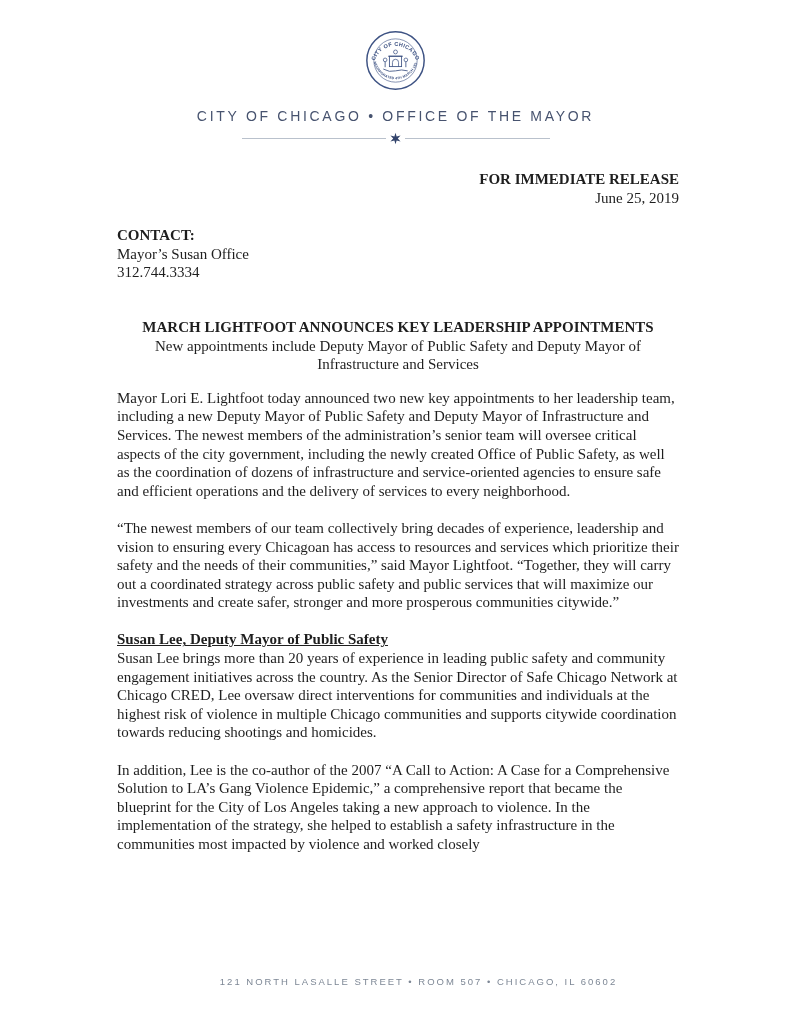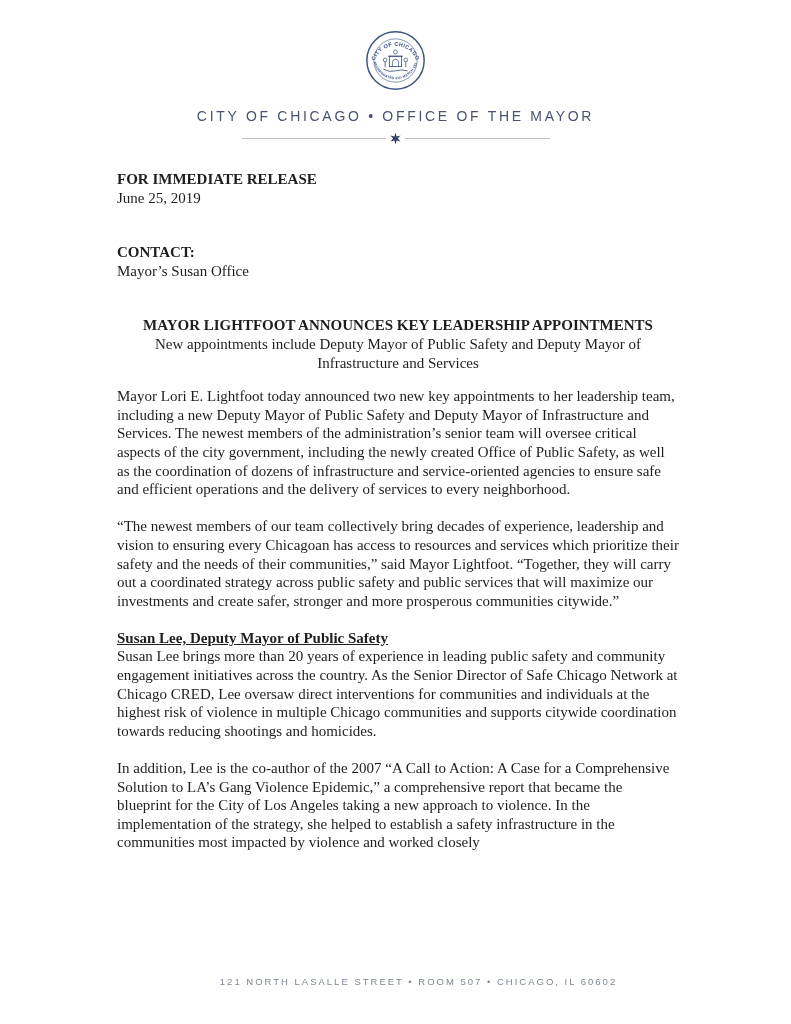--- a/index.html
+++ b/index.html
@@ -59,21 +59,21 @@
 
   
   .content {
     position: absolute;
     left: 117px;
     width: 562px;
     top: 170px;
     font-size: 15px;
     line-height: 18.6px;
   }
-  .release-block { margin: 0 0 36px 0; }
+  .release-block { margin: 0 0 19px 0; text-align: right; }
   .contact-block { margin: 0 0 36px 0; }
   .bold { font-weight: bold; }
   .headline-block {
     margin: 0 0 15px 0;
     text-align: center;
   }
   .headline-title { font-weight: bold; }
   .headline-sub { }
   .body-para { margin: 0 0 18.6px 0; }
   .body-para:last-child { margin-bottom: 0; }
@@ -142,24 +142,25 @@
   <main class="content">
 
     <div class="release-block">
       <div class="bold">FOR IMMEDIATE RELEASE</div>
       <div>June 25, 2019</div>
     </div>
 
     <div class="contact-block">
       <div class="bold">CONTACT:</div>
       <div>Mayor’s Susan Office</div>
+      <div>312.744.3334</div>
     </div>
 
     <div class="headline-block">
-      <div class="headline-title">MAYOR LIGHTFOOT ANNOUNCES KEY LEADERSHIP APPOINTMENTS</div>
+      <div class="headline-title">MARCH LIGHTFOOT ANNOUNCES KEY LEADERSHIP APPOINTMENTS</div>
       <div class="headline-sub">New appointments include Deputy Mayor of Public Safety and Deputy Mayor of Infrastructure and Services</div>
     </div>
 
     <p class="body-para">Mayor Lori E. Lightfoot today announced two new key appointments to her leadership team, including a new Deputy Mayor of Public Safety and Deputy Mayor of Infrastructure and Services.  The newest members of the administration’s senior team will oversee critical aspects of the city government, including the newly created Office of Public Safety, as well as the coordination of dozens of infrastructure and service-oriented agencies to ensure safe and efficient operations and the delivery of services to every neighborhood.</p>
 
     <p class="body-para">“The newest members of our team collectively bring decades of experience, leadership and vision to ensuring every Chicagoan has access to resources and services which prioritize their safety and the needs of their communities,” said Mayor Lightfoot. “Together, they will carry out a coordinated strategy across public safety and public services that will maximize our investments and create safer, stronger and more prosperous communities citywide.”</p>
 
     <div>
       <div class="section-heading">Susan Lee, Deputy Mayor of Public Safety</div>
       <p class="section-para">Susan Lee brings more than 20 years of experience in leading public safety and community engagement initiatives across the country. As the Senior Director of Safe Chicago Network at Chicago CRED, Lee oversaw direct interventions for communities and individuals at the highest risk of violence in multiple Chicago communities and supports citywide coordination towards reducing shootings and homicides.</p>

